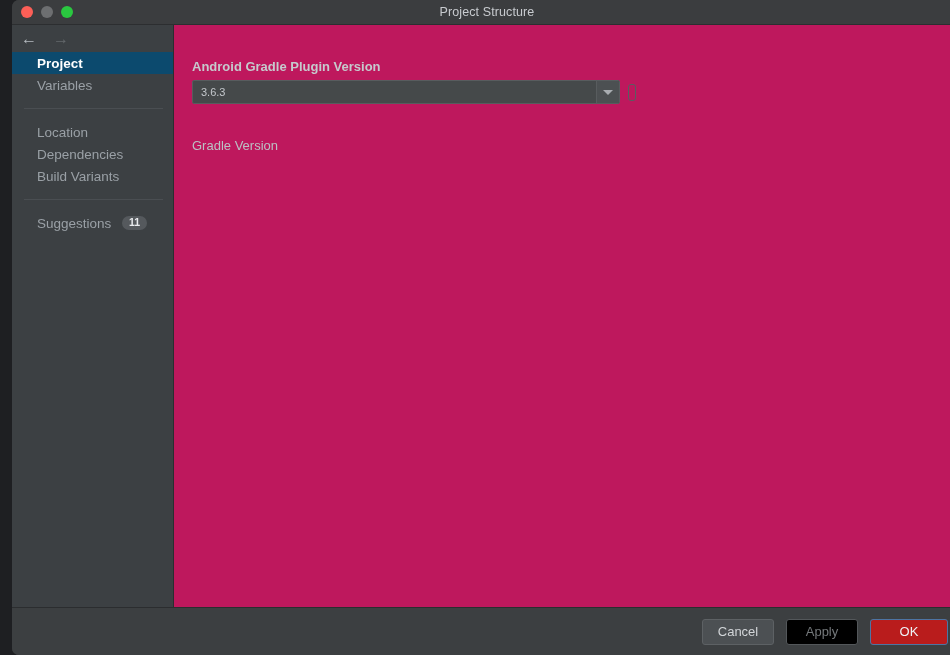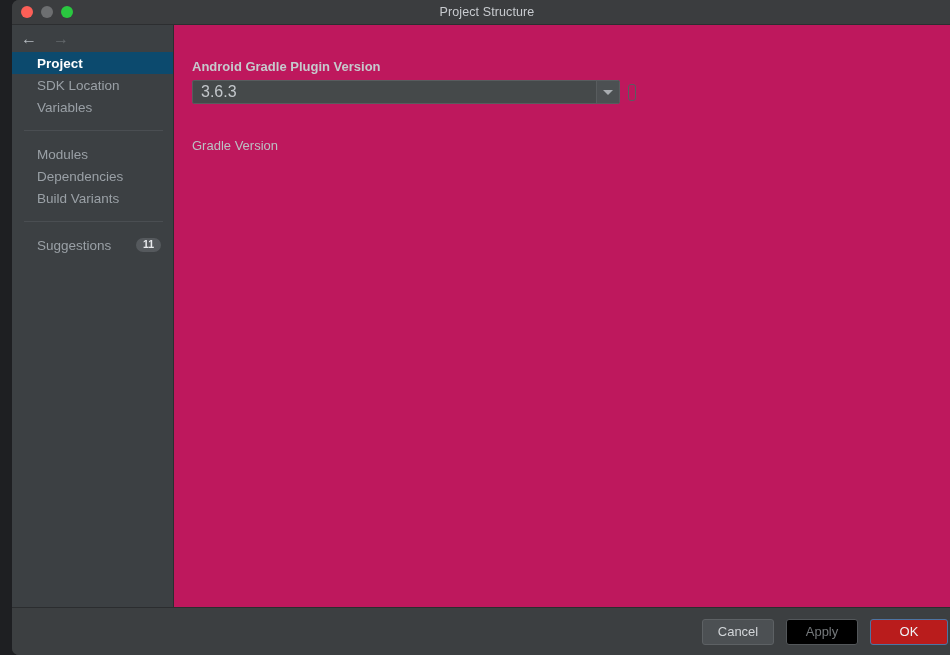--- a/index.html
+++ b/index.html
@@ -108,21 +108,21 @@
     color: #9aa0a6;
     box-sizing: border-box;
   }
   .nav-item.selected {
     background: #0c4a6e;
     color: #ffffff;
     font-weight: bold;
   }
   .nav-item .badge {
     margin-left: auto;
-    margin-right: 12px;
+    margin-right: 26px;
     background: #55595d;
     color: #e8eaed;
     font-size: 10.5px;
     font-weight: bold;
     border-radius: 9px;
     padding: 1px 7px 2px 7px;
     line-height: 1.1;
     min-width: 10px;
     text-align: center;
   }
@@ -164,21 +164,21 @@
     border-radius: 2px;
     display: flex;
     align-items: stretch;
     overflow: hidden;
   }
   .combo .combo-value {
     flex: 1;
     display: flex;
     align-items: center;
     padding-left: 8px;
-    font-size: 16px;
+    font-size: 11px;
     color: #c3c7cb;
   }
   .combo .combo-arrow {
     width: 22px;
     border-left: 1px solid #585c5e;
     background: #4c5052;
     display: flex;
     align-items: center;
     justify-content: center;
   }
@@ -259,32 +259,29 @@
 
       <div id="nav-arrows">
         <span class="nav-arrow enabled">←</span>
         <span class="nav-arrow disabled">→</span>
       </div>
 
       <div class="nav-item selected">
         <span>Project</span>
       </div>
       <div class="nav-item">
-        <span>SDK Location</span>
-      </div>
-      <div class="nav-item">
         <span>Variables</span>
       </div>
 
       <div class="nav-gap"></div>
       <div class="nav-sep"></div>
       <div class="nav-gap"></div>
 
       <div class="nav-item">
-        <span>Modules</span>
+        <span>Location</span>
       </div>
       <div class="nav-item">
         <span>Dependencies</span>
       </div>
       <div class="nav-item">
         <span>Build Variants</span>
       </div>
 
       <div class="nav-gap"></div>
       <div class="nav-sep"></div>

